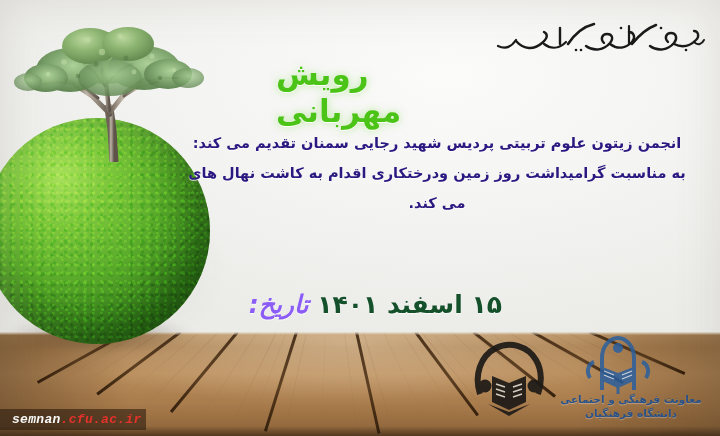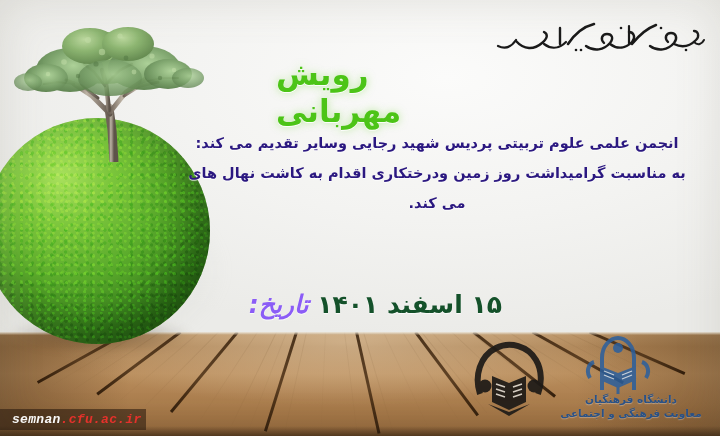--- a/index.html
+++ b/index.html
@@ -397,21 +397,21 @@
         <circle cx="131" cy="12" r="1.3"></circle>
           <circle cx="171" cy="12" r="1.3"></circle>
         <circle cx="196" cy="34" r="1.3"></circle>
       </g>
     </svg>
   </div>
 
   <div class="title">رویش مهربانی</div>
 
   <div class="body-text">
-    <div class="body-line">انجمن علمی علوم تربیتی پردیس شهید رجایی وسایر تقدیم می کند:</div>
+    <div class="body-line">انجمن زیتون علوم تربیتی پردیس شهید رجایی سمنان تقدیم می کند:</div>
     <div class="body-line">به مناسبت گرامیداشت روز زمین ودرختکاری اقدام به کاشت نهال های</div>
     <div class="body-line">می کند.</div>
   </div>
 
   <div class="date-line">
     <span class="date-value">۱۵ اسفند ۱۴۰۱</span>
     <span class="date-label">تاریخ:</span>
   </div>
 
   <div class="logo-book">
@@ -453,22 +453,22 @@
       </g>
       <g stroke="#cfe0f2" stroke-width="1.2">
         <path d="M32 39 L42 43"></path>
           <path d="M32 43 L42 47"></path>
         <path d="M50 43 L60 39"></path>
           <path d="M50 47 L60 43"></path>
       </g>
     </svg>
   </div>
   <div class="logo-uni-caption">
+    <div>معاونت فرهنگی و اجتماعی</div>
     <div>دانشگاه فرهنگیان</div>
-    <div>معاونت فرهنگی و اجتماعی</div>
   </div>
 
   <div class="url-bar">
     <span class="url-a">semnan</span><span class="url-b">.cfu.ac.ir</span>
   </div>
 
   <div class="vignette"></div>
 </div>
 
 </body></html>

